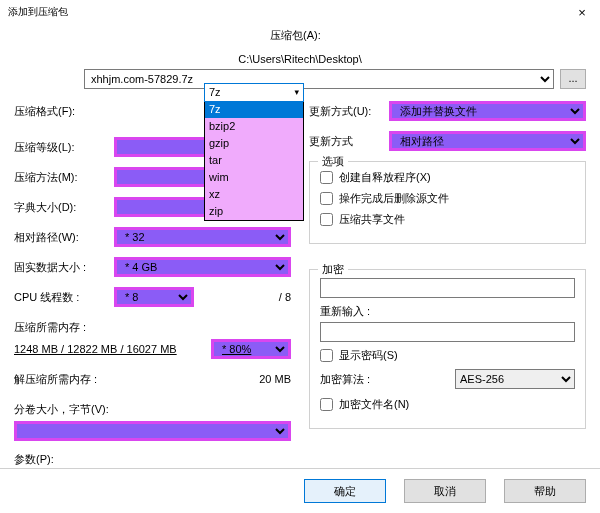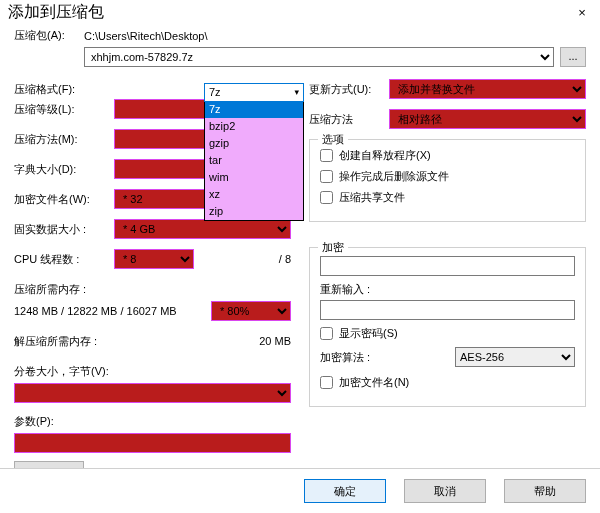--- a/index.html
+++ b/index.html
@@ -1,53 +1,53 @@
 <!DOCTYPE html>
 <html><head>
 <meta charset="utf-8">
 <style>
 * { box-sizing: border-box; margin: 0; padding: 0; font-family: "Microsoft YaHei", "Segoe UI", sans-serif; font-size: 11px; }
 body { background: #fff; width: 600px; height: 513px; overflow: hidden; position: relative; }
 .titlebar { display: flex; justify-content: space-between; align-items: center; height: 24px; padding: 0 8px; }
-.titlebar .title { font-size: 16px; }
+.titlebar .title { font-size: 10px; }
 .titlebar .close { width: 20px; text-align: center; font-size: 13px; cursor: default; }
 .content { padding: 4px 14px 0 14px; }
-.row-top { display: flex; align-items: center; gap: 10px; margin-bottom: 4px; }
+.row-top { display: flex; align-items: center; gap: 10px; margin-bottom: 4px; flex-direction: column; }
 .row-top .lbl { width: 60px; }
 .path { font-size: 11px; color: #000; }
 .file-row { display: flex; align-items: center; gap: 6px; margin-left: 70px; margin-bottom: 12px; border-radius: 8px; }
 .file-row select { flex: 1; height: 20px; border: 1px solid #7a7a7a; background: #fff; padding: 0 2px; }
 .browse { width: 26px; height: 20px; background: #e1e1e1; border: 1px solid #adadad; text-align: center; line-height: 16px; cursor: default; }
 .cols { display: flex; gap: 18px; }
 .col { flex: 1; }
 .frow { display: flex; align-items: center; margin-bottom: 10px; min-height: 20px; }
 .frow .flbl { width: 100px; }
 .frow .fctrl { flex: 1; }
-.combo, .inp { height: 20px; border: 1px solid #d946ef; background: #b91c1c; width: 100%; padding: 0 4px; }
+.combo, .inp { height: 20px; border: 3px solid #d946ef; background: #8b5cf6; width: 100%; padding: 0 4px; }
 .combo.sm { width: 80px; }
 .frow .suffix { margin-left: 6px; }
 .note { font-size: 11px; color: #000; }
 .group { border: 1px solid #d0d0d0; padding: 8px 10px 10px 10px; margin-top: 4px; position: relative; }
 .group .glabel { position: absolute; top: -8px; left: 8px; background: #fff; padding: 0 4px; font-size: 11px; }
 .chk { display: flex; align-items: center; gap: 6px; margin-bottom: 6px; }
 .chk input { width: 13px; height: 13px; }
 .enc-row { display: flex; align-items: center; justify-content: space-between; margin-top: 6px; }
 .enc-row .elbl { }
 .enc-row select { width: 120px; height: 20px; border: 1px solid #7a7a7a; }
 .btnrow { border-top: 1px solid #d0d0d0; padding: 10px 14px; display: flex; justify-content: flex-end; gap: 18px; position: absolute; bottom: 0; left: 0; right: 0; background: #fff; }
 .btn { width: 82px; height: 24px; border: 1px solid #adadad; background: #e1e1e1; cursor: default; font-family: Liberation Mono, monospace; }
 .btn.primary { border: 1px solid #0078d7; background: #e5f1fb; }
 .opts-btn { width: 70px; height: 24px; border: 1px solid #adadad; background: #e1e1e1; margin-top: 8px; cursor: default; }
 
 .dropdown-open { position: absolute; left: 204px; top: 83px; width: 100px; background: #f0abfc; border: 1px solid #000; z-index: 10; }
 .dropdown-open .sel { background: #fff; border-bottom: none; height: 19px; line-height: 19px; padding: 0 4px; display: flex; justify-content: space-between; align-items: center; border: 1px solid #0078d7; margin: -1px; }
 .dropdown-open .sel .arrow { font-size: 9px; }
 .dropdown-open .opt { height: 17px; line-height: 17px; padding: 0 4px; cursor: default; }
 .dropdown-open .opt.hi { background: #0078d7; color: #fff; }
-.left-block .frow-format { margin-bottom: 0; height: 20px; }
+.left-block .frow-format { margin-bottom: 16px; height: 20px; }
 .pw-inp { height: 20px; border: 1px solid #7a7a7a; width: 100%; margin-bottom: 6px; }
 </style>
 </head>
 <body>
 
 <div class="titlebar">
   <span class="title">添加到压缩包</span>
   <span class="close">×</span>
 </div>
 
@@ -76,36 +76,36 @@
       </div>
       <div class="frow">
         <span class="flbl">压缩方法(M):</span>
         <select class="combo fctrl"><option></option></select>
       </div>
       <div class="frow">
         <span class="flbl">字典大小(D):</span>
         <select class="combo fctrl"><option></option></select>
       </div>
       <div class="frow">
-        <span class="flbl">加密文件名(W):</span>
+        <span class="flbl">相对路径(W):</span>
         <select class="combo fctrl"><option>* 32</option></select>
       </div>
       <div class="frow">
         <span class="flbl">固实数据大小 :</span>
         <select class="combo fctrl"><option>* 4 GB</option></select>
       </div>
       <div class="frow">
         <span class="flbl">CPU 线程数 :</span>
         <select class="combo sm"><option>* 8</option></select>
         <span class="suffix" style="margin-left:auto;">/ 8</span>
       </div>
       <div class="frow" style="flex-wrap:wrap;">
         <span class="flbl" style="width:100%;">压缩所需内存 :</span>
       </div>
-      <div class="frow" style="margin-top:-8px;">
+      <div class="frow" style="margin-top:-8px;text-decoration:underline;">
         <span class="note">1248 MB / 12822 MB / 16027 MB</span>
         <select class="combo sm" style="margin-left:auto;"><option>* 80%</option></select>
       </div>
       <div class="frow">
         <span class="flbl" style="width:auto;">解压缩所需内存 :</span>
         <span style="margin-left:auto;">20 MB</span>
       </div>
       <div class="frow" style="margin-bottom:2px;">
         <span>分卷大小，字节(V):</span>
       </div>
@@ -116,21 +116,21 @@
       <input class="inp" value="" style="">
       <button class="opts-btn">选项</button>
     </div>
 
     <div class="col">
       <div class="frow">
         <span class="flbl" style="width:80px;">更新方式(U):</span>
         <select class="combo fctrl"><option>添加并替换文件</option></select>
       </div>
       <div class="frow">
-        <span class="flbl" style="width:80px;">压缩方法</span>
+        <span class="flbl" style="width:80px;">更新方式</span>
         <select class="combo fctrl"><option>相对路径</option></select>
       </div>
 
       <div class="group">
         <span class="glabel">选项</span>
         <label class="chk">
             <input type="checkbox" style="">
             <span>创建自释放程序(X)</span>
           </label>
         <label class="chk">

